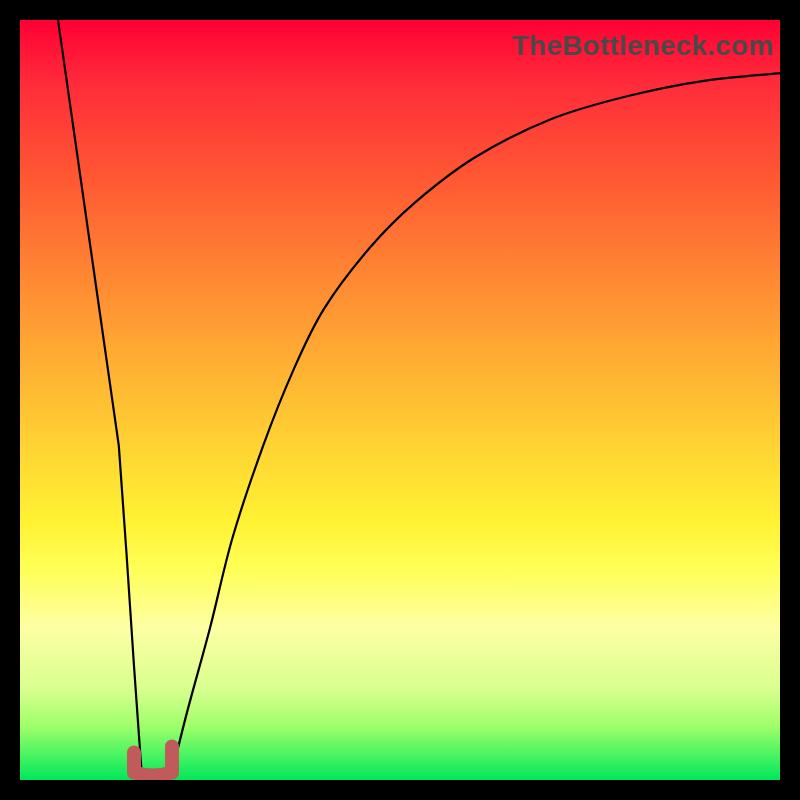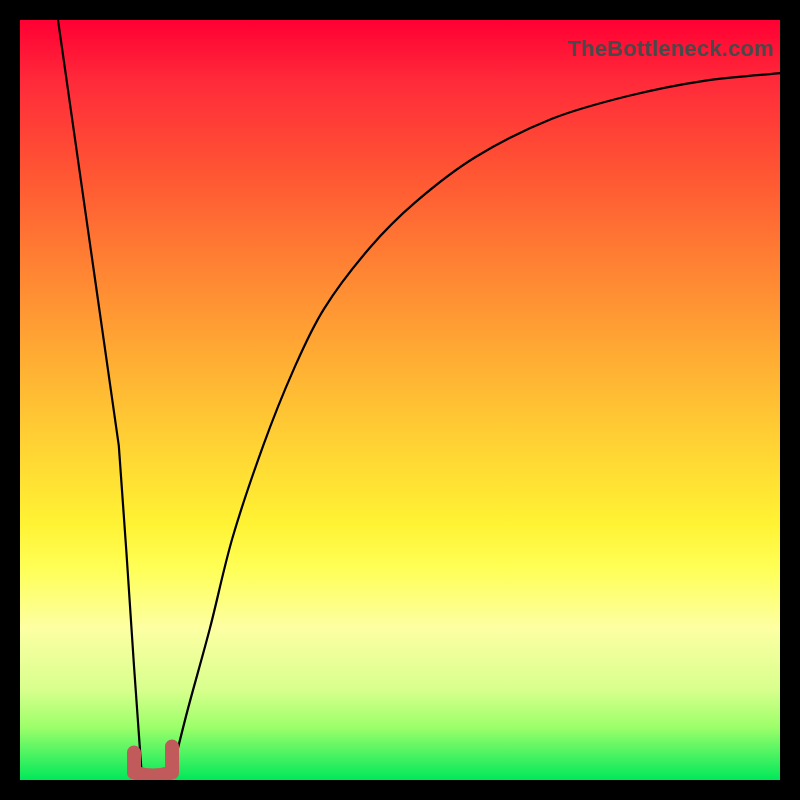--- a/index.html
+++ b/index.html
@@ -21,23 +21,23 @@
         #ffd333 56%,
         #fff233 66%,
         #ffff55 72%,
         #fdffa3 80%,
         #d9ff8e 88%,
         #9dff6a 93%,
         #00e85a 100%);
     }
     .watermark {
       position: absolute;
-      top: 16px;
+      top: 10px;
       right: 6px;
-      font-size: 22px;
+      font-size: 28px;
       font-weight: bold;
       color: #494949;
       letter-spacing: 0.2px;
     }
     svg.curves {
       position: absolute;
       left: 0;
       top: 0;
       width: 760px;
       height: 760px;

